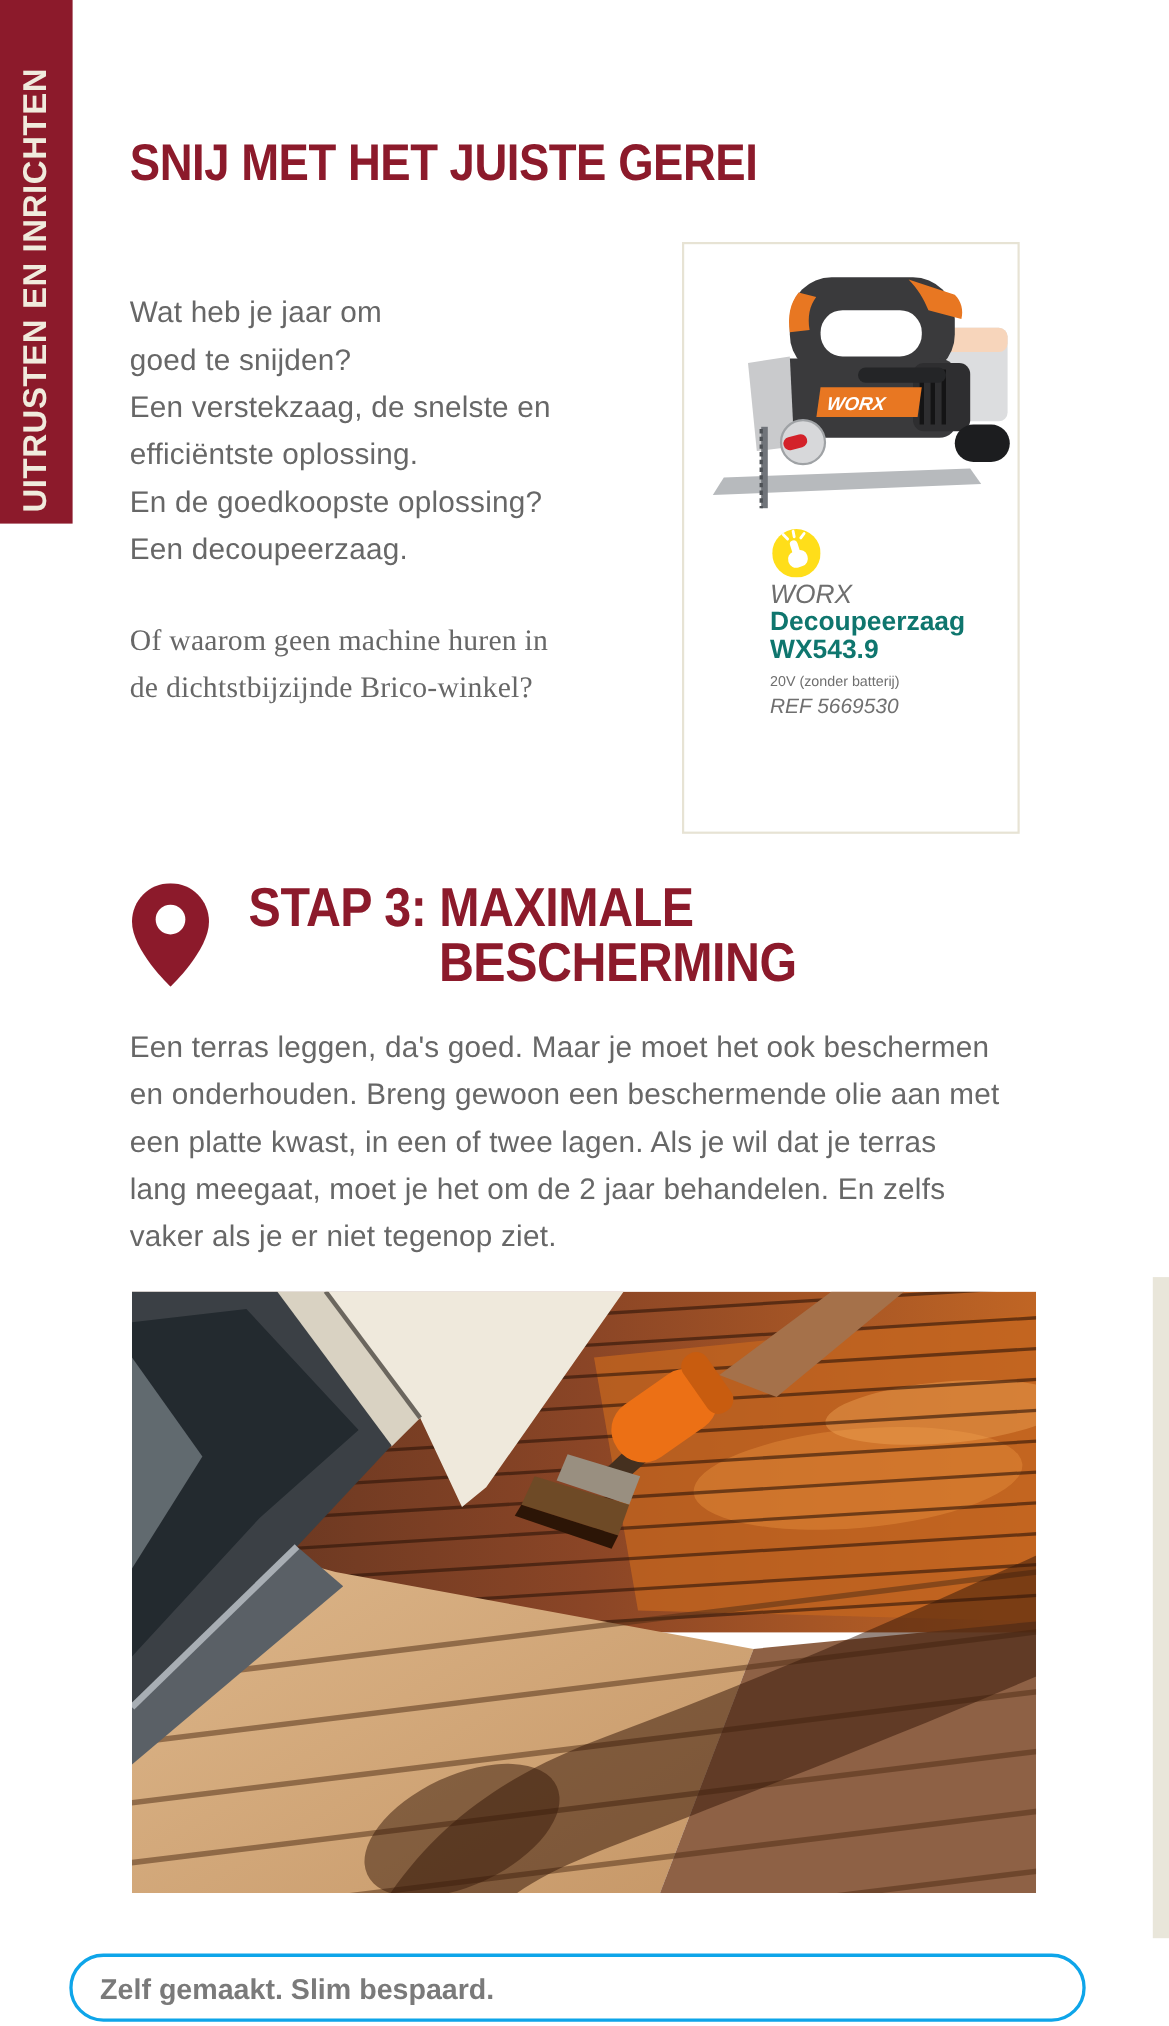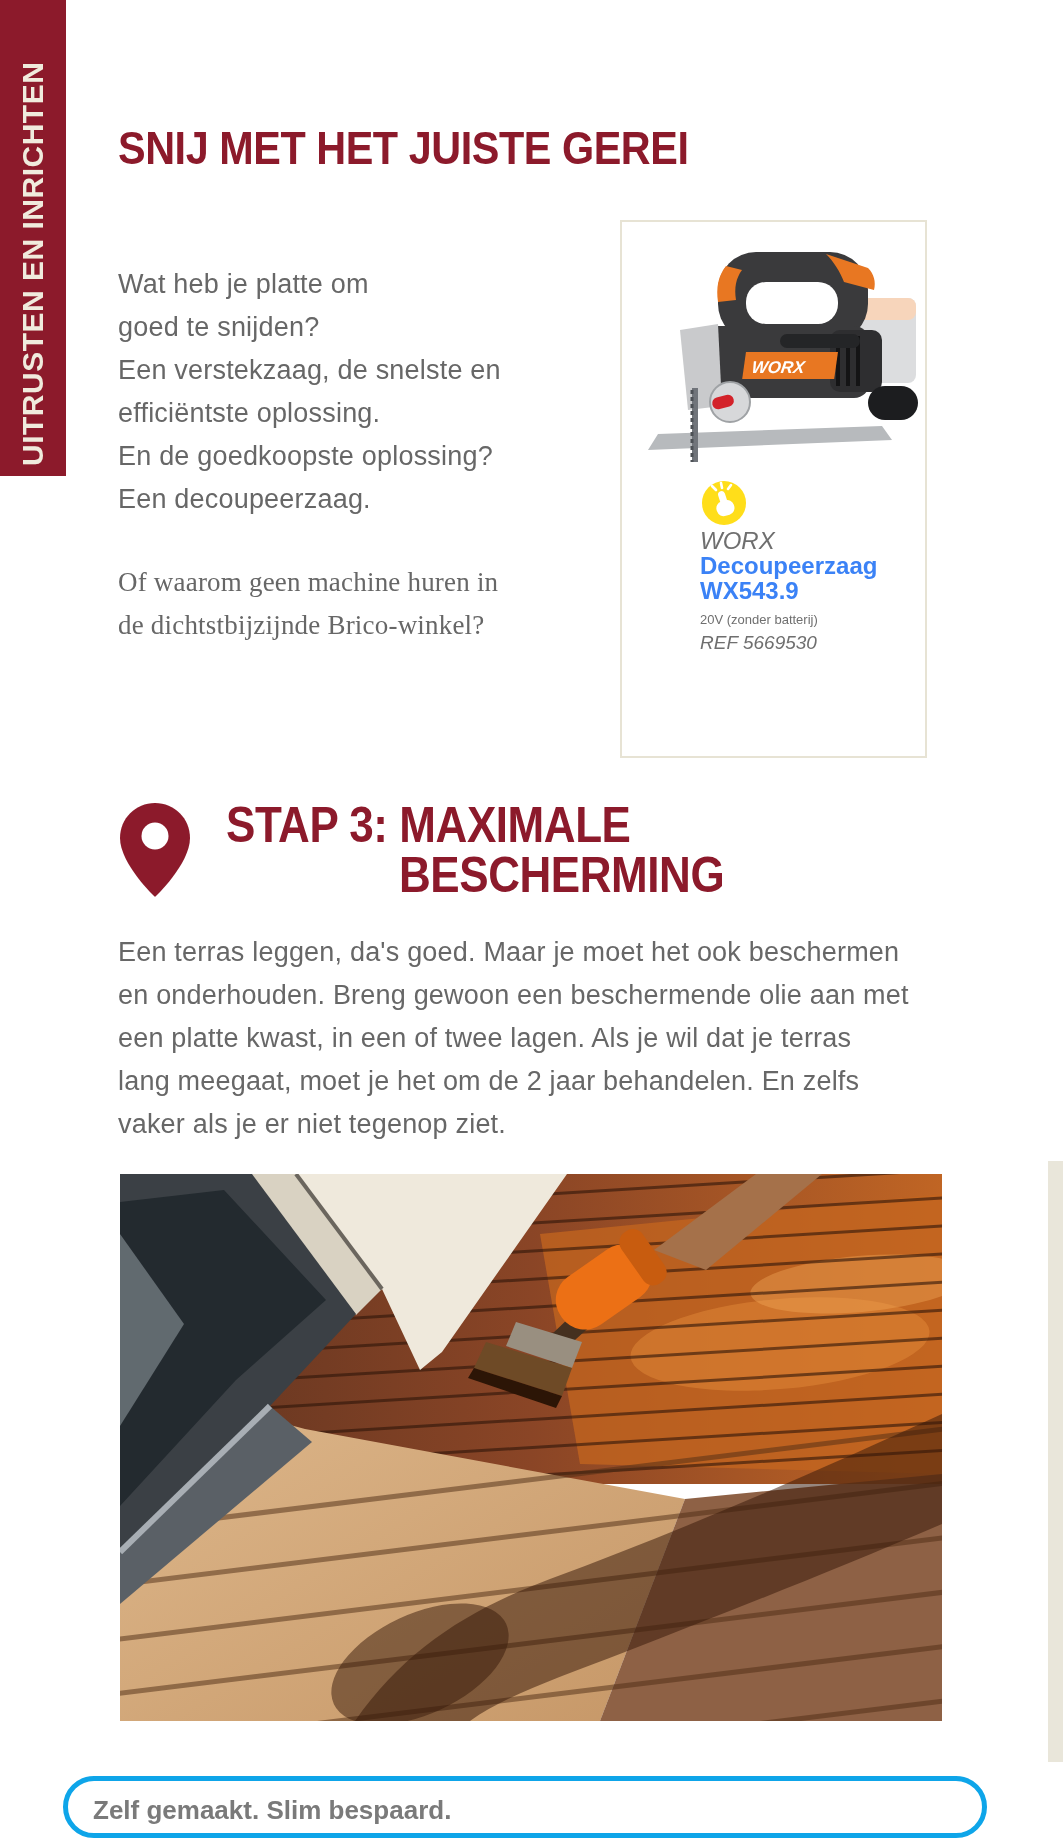--- a/index.html
+++ b/index.html
@@ -26,34 +26,34 @@
   .intro2{top:561px;font-family:Liberation Serif, serif;}
   .stepbody{top:931px;}
 
   
   .card{position:absolute;left:620px;top:220px;width:307px;height:538px;background:#fff;
       border:2px solid #E7E3D4;box-sizing:border-box;}
   .card svg.tool{position:absolute;left:8px;top:16px;}
   .click-icon{position:absolute;left:80px;top:259px;width:44px;height:44px;cursor:pointer;}
   .pinfo{position:absolute;left:78px;top:306px;color:#6F6F6F;}
   .p-brand{font-style:italic;font-size:24px;line-height:25px;color:#6F6F6F;}
-  .p-name,.p-model{font-weight:bold;font-size:24px;line-height:25px;color:#3b82f6;}
+  .p-name,.p-model{font-weight:bold;font-size:24px;line-height:25px;color:#0f766e;}
   .p-spec{font-size:13px;line-height:23px;margin-top:5px;color:#6F6F6F;}
   .p-ref{font-style:italic;font-size:19px;line-height:23px;color:#6F6F6F;}
 
   
   .pin{position:absolute;left:120px;top:803px;}
 
   
   .photo{position:absolute;left:120px;top:1174px;width:822px;height:547px;overflow:hidden;}
   .edge-strip{position:absolute;left:1048px;top:1161px;width:15px;height:601px;background:#E9E6DA;}
 
   
   .footer{position:absolute;left:63px;top:1776px;width:924px;height:62px;background:#fff;
-      border:5px solid #0ea5e9;border-radius:34px;box-sizing:border-box;}
+      border:3px solid #0ea5e9;border-radius:34px;box-sizing:border-box;}
   .tagline{position:absolute;left:25px;top:14px;font-size:26px;font-weight:bold;color:#7A7A7A;}
   .logo{position:absolute;right:22px;top:10px;font-size:32px;font-weight:bold;
       letter-spacing:-.5px;white-space:nowrap;}
   .logo .y{color:#FFD400;}
   .logo .g{color:#6F6F6F;}
   .logo .word{position:relative;display:inline-block;}
   .logo .acc{position:absolute;width:8px;height:13px;background:#E30613;border-radius:2px;
       transform:rotate(32deg);top:-4px;left:39px;}
 </style>
 </head>
@@ -61,21 +61,21 @@
 
 <div class="page">
 
   <div class="vbar">
     <span class="vbar-label">UITRUSTEN EN INRICHTEN</span>
   </div>
 
   <div class="h1">SNIJ MET HET JUISTE GEREI</div>
 
   <div class="body-par intro1">
-    <div>Wat heb je platte om</div>
+    <div>Wat heb je jaar om</div>
     <div>goed te snijden?</div>
     <div>Een verstekzaag, de snelste en</div>
     <div>efficiëntste oplossing.</div>
     <div>En de goedkoopste oplossing?</div>
     <div>Een decoupeerzaag.</div>
   </div>
   <div class="body-par intro2">
     <div>Of waarom geen machine huren in</div>
     <div>de dichtstbijzijnde Brico-winkel?</div>
   </div>

